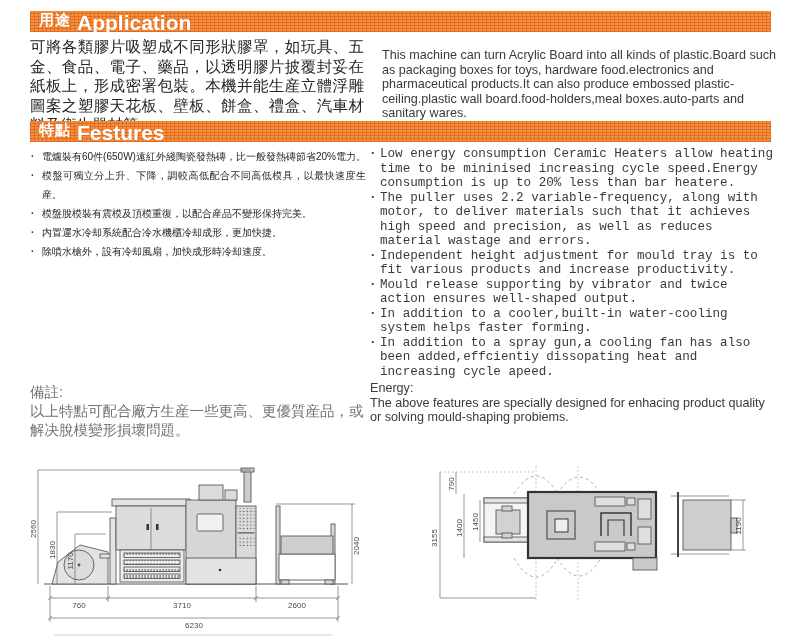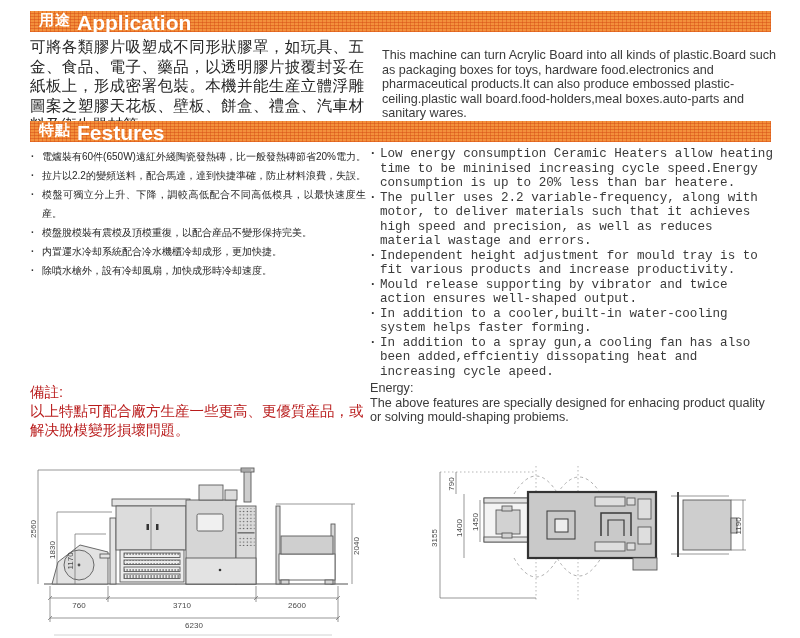--- a/index.html
+++ b/index.html
@@ -21,21 +21,21 @@
   .en-para{position:absolute;left:370px;top:36px;width:404px;margin:12px;
     font-size:12.6px;line-height:14.5px;color:#3a3a3a;}
   ul.feat{position:absolute;margin:0;padding:0;list-style:none;}
   ul.feat li{position:relative;padding-left:12px;margin:0;}
   ul.feat li::before{content:"\00B7";position:absolute;left:1px;top:0;font-weight:bold;color:#333;}
   .zh-list{left:30px;top:147px;width:336px;}
   .zh-list li{font-size:10px;line-height:19px;color:#252525;text-align:justify;}
   .en-list{left:368px;top:147px;width:408px;}
   .en-list li{font-size:12.6px;line-height:14.5px;color:#3a3a3a;font-family:Liberation Mono, monospace;}
   .remark{position:absolute;margin:0;}
-  .remark-zh{left:30px;top:383px;width:336px;font-size:14.5px;line-height:19px;color:#b91c1c;}
+  .remark-zh{left:30px;top:383px;width:336px;font-size:14.5px;line-height:19px;color:#737373;}
   .remark-en{left:370px;top:381px;width:404px;font-size:12.6px;line-height:14.5px;color:#3a3a3a;}
   
   .svg-side{position:absolute;left:30px;top:466px;}
   .svg-plan{position:absolute;left:390px;top:466px;}
   .dl{stroke:#6b6b6b;stroke-width:0.7;fill:none;}
   .dl2{stroke:#555;stroke-width:1.1;fill:none;}
   .sh{stroke:#5a5a5a;stroke-width:0.9;}
   .dim{font-size:8px;fill:#4a4a4a;text-anchor:middle;font-family:"Liberation Sans","DejaVu Sans",sans-serif;}
   .dash{stroke:#999;stroke-width:0.8;fill:none;stroke-dasharray:3,3;}
   .dot-line{stroke:#999;stroke-width:0.7;fill:none;stroke-dasharray:1.5,2.5;}
@@ -53,21 +53,20 @@
   <p class="zh-para">可將各類膠片吸塑成不同形狀膠罩，如玩具、五金、食品、電子、藥品，以透明膠片披覆封妥在紙板上，形成密署包裝。本機并能生産立體浮雕圖案之塑膠天花板、壁板、餅盒、禮盒、汽車材料及衛生器材等。</p>
   <p class="en-para">This machine can turn Acrylic Board into all kinds of plastic.Board such as packaging boxes for toys, hardware food.electronics and pharmaceutical products.It can also produce embossed plastic-ceiling.plastic wall board.food-holders,meal boxes.auto-parts and sanitary wares.</p>
 
   <div class="banner banner-feat">
     <span class="b-zh">特點</span>
     <span class="b-en">Festures</span>
   </div>
 
   <ul class="feat zh-list">
     <li>電爐裝有60件(650W)遠紅外綫陶瓷發熱磚，比一般發熱磚節省20%電力。</li>
-    <li>拉片以2.2的變頻送料，配合馬達，達到快捷準確，防止材料浪費，失誤。</li>
     <li>模盤可獨立分上升、下降，調較高低配合不同高低模具，以最快速度生産。</li>
     <li>模盤脫模裝有震模及頂模重復，以配合産品不變形保持完美。</li>
     <li>内置運水冷却系統配合冷水機櫃冷却成形，更加快捷。</li>
     <li>除噴水槍外，設有冷却風扇，加快成形時冷却速度。</li>
   </ul>
 
   <ul class="feat en-list">
     <li>Low energy consumption Ceramic Heaters allow heating time to be mininised increasing cycle speed.Energy consumption is up to 20% less than bar heatere.</li>
     <li>The puller uses 2.2 variable-frequency, along with motor, to deliver materials such that it achieves high speed and precision, as well as reduces material wastage and errors.</li>
     <li>Independent height adjustment for mould tray is to fit various products and increase productivity.</li>

